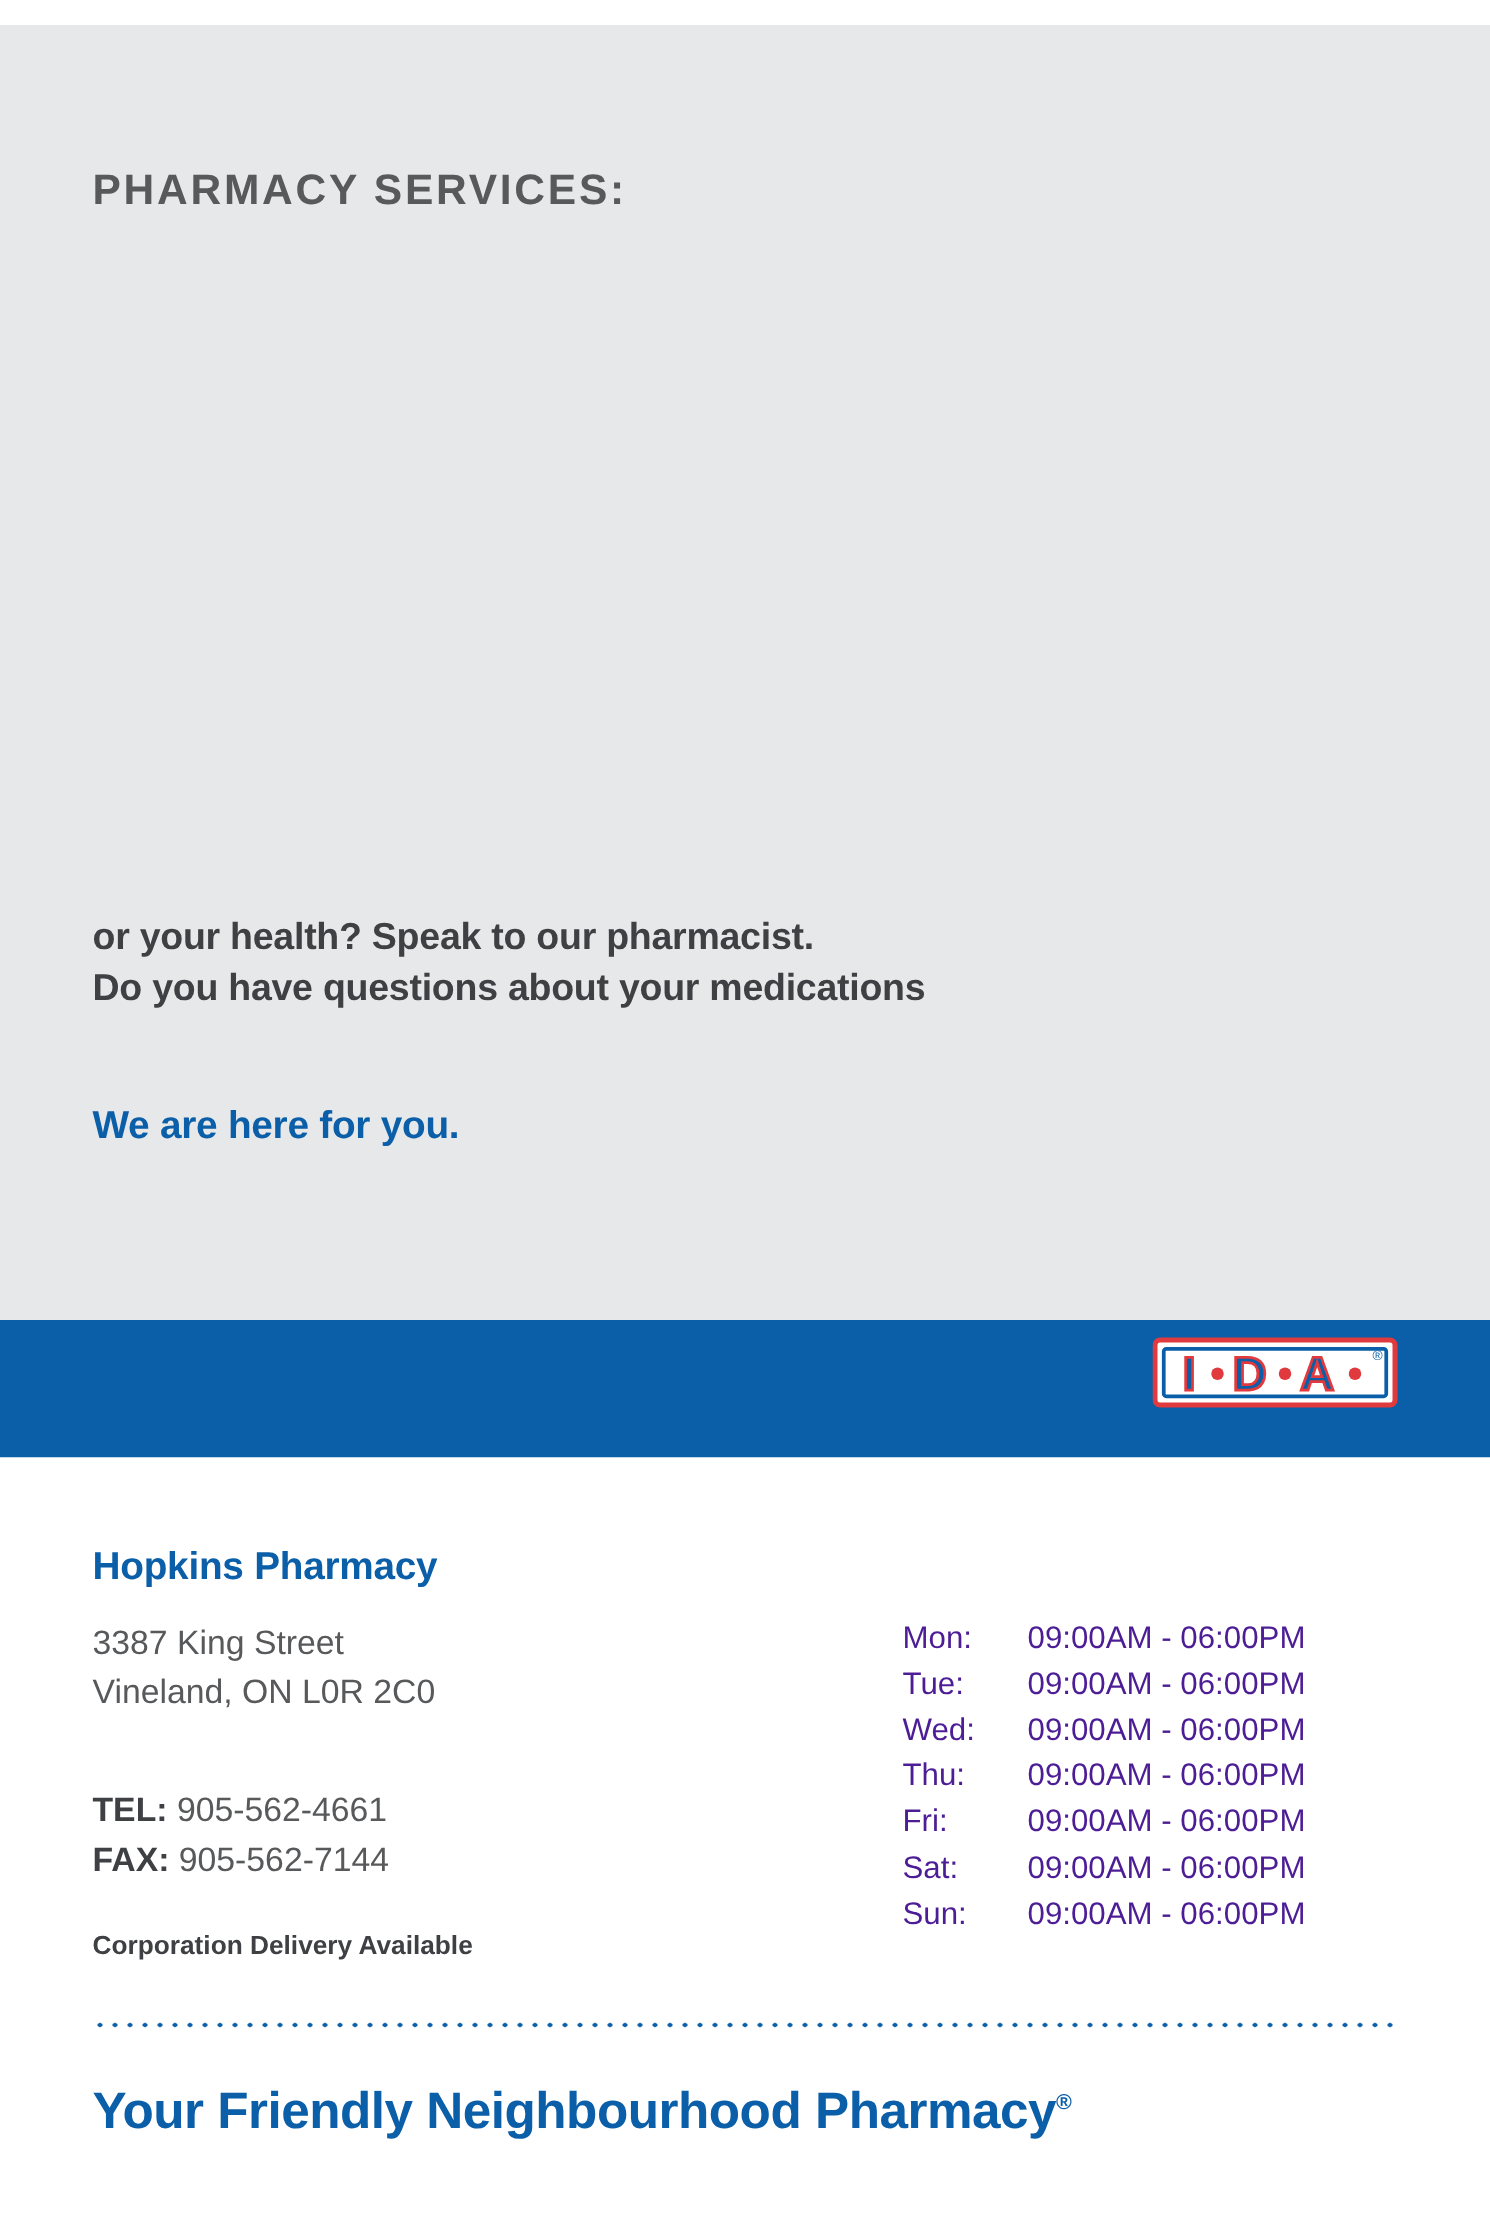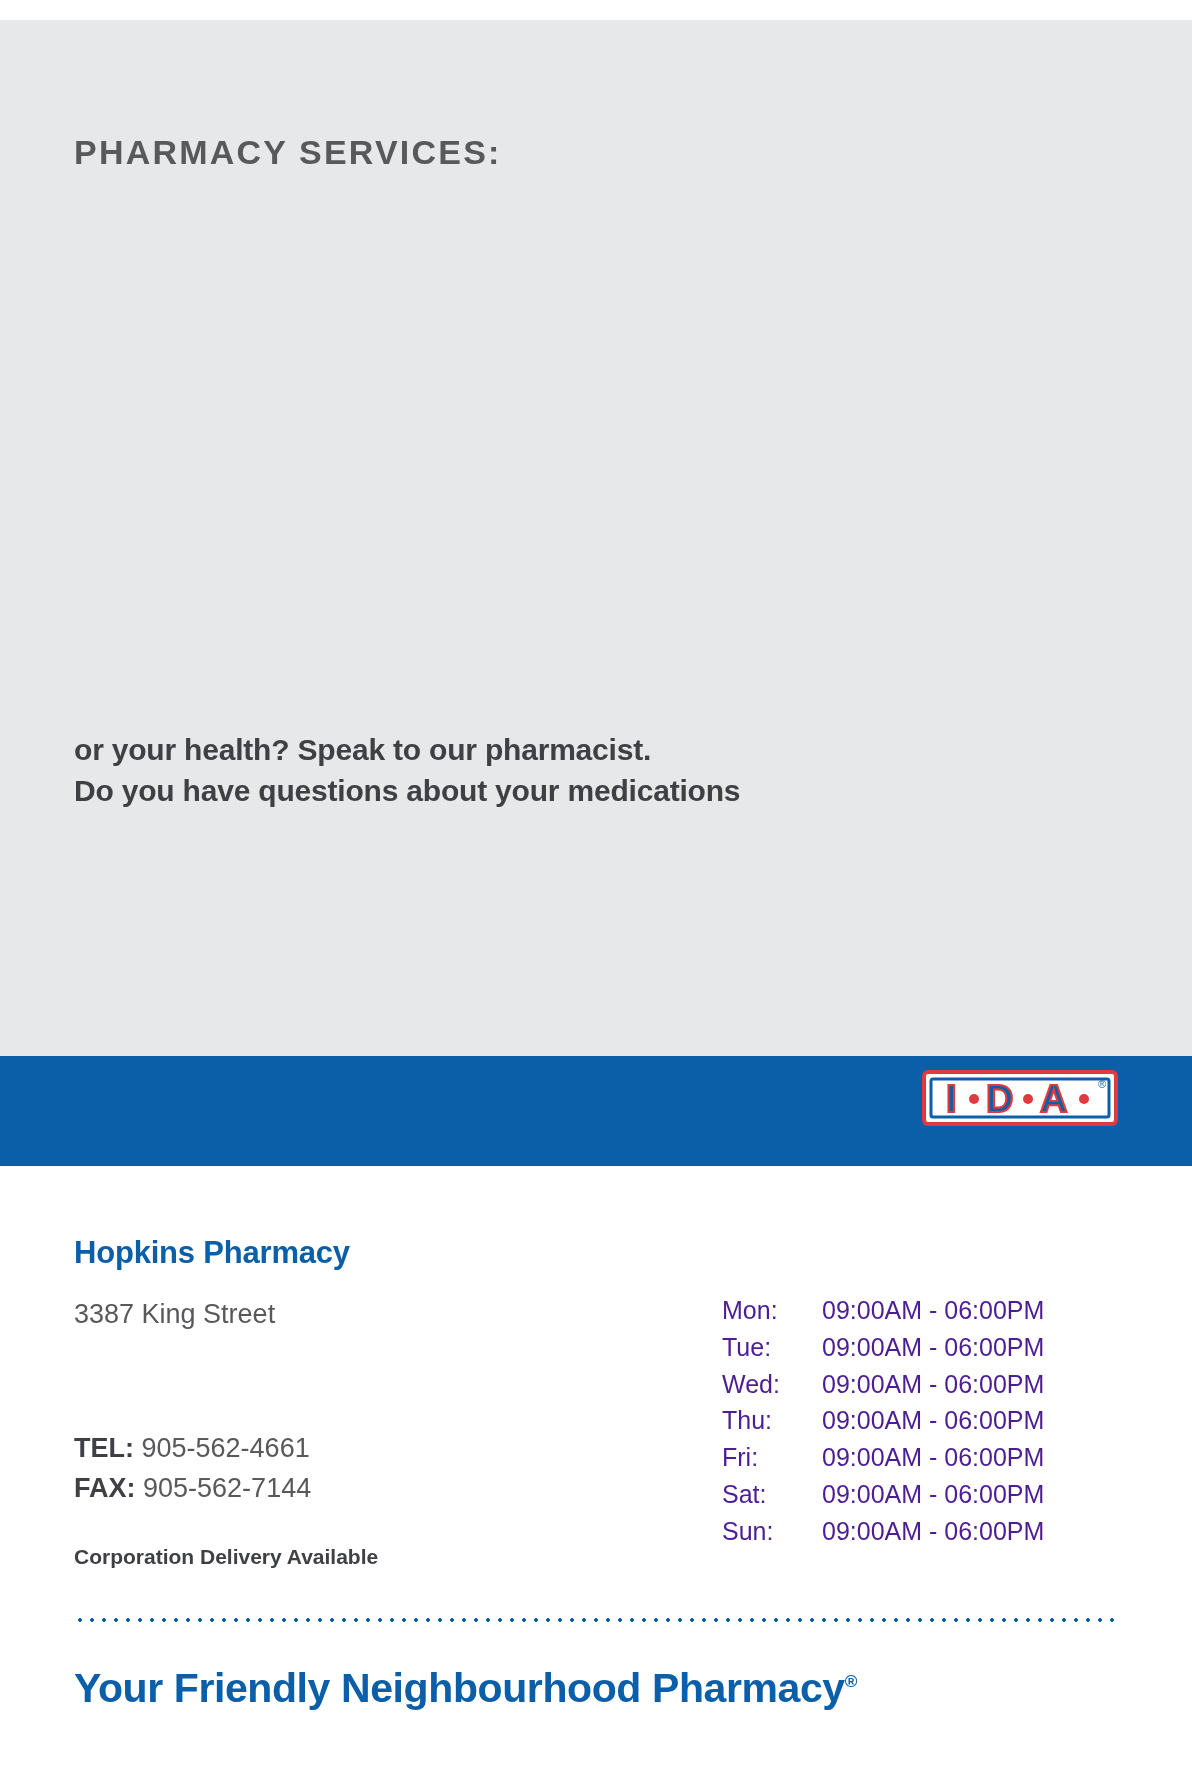--- a/index.html
+++ b/index.html
@@ -198,20 +198,21 @@
 <div class="page">
 
   <div class="top-panel">
     <div class="services-heading">PHARMACY SERVICES:</div>
 
     <div class="question-block">
       <div class="question-line">or your health? Speak to our pharmacist.</div>
       <div class="question-line">Do you have questions about your medications</div>
     </div>
 
+    <div class="here-for-you">We are here for you.</div>
 
   </div>
 
   <div class="blue-band"></div>
 
   <div class="ida-logo">
     <svg width="200" height="64" viewBox="0 0 200 64" xmlns="http://www.w3.org/2000/svg">
 
       <rect x="2" y="4" width="192" height="52" rx="4" ry="4" fill="#ffffff" stroke="#e03a3e" stroke-width="4"></rect>
       <rect x="9" y="11" width="178" height="38" rx="2" ry="2" fill="#ffffff" stroke="#0b5ea8" stroke-width="3"></rect>
@@ -227,20 +228,21 @@
       <text x="176" y="20" font-size="11" fill="#0b5ea8" font-family="Liberation Sans, sans-serif">®</text>
     </svg>
   </div>
 
   <div class="lower"></div>
 
   <div class="store-name">Hopkins Pharmacy</div>
 
   <div class="address">
     <div>3387 King Street</div>
+    <div>Vineland, ON L0R 2C0</div>
   </div>
 
   <div class="contact">
     <div>
       <span class="lbl">TEL:</span>
       <span>905-562-4661</span>
     </div>
     <div>
       <span class="lbl">FAX:</span>
       <span>905-562-7144</span>

